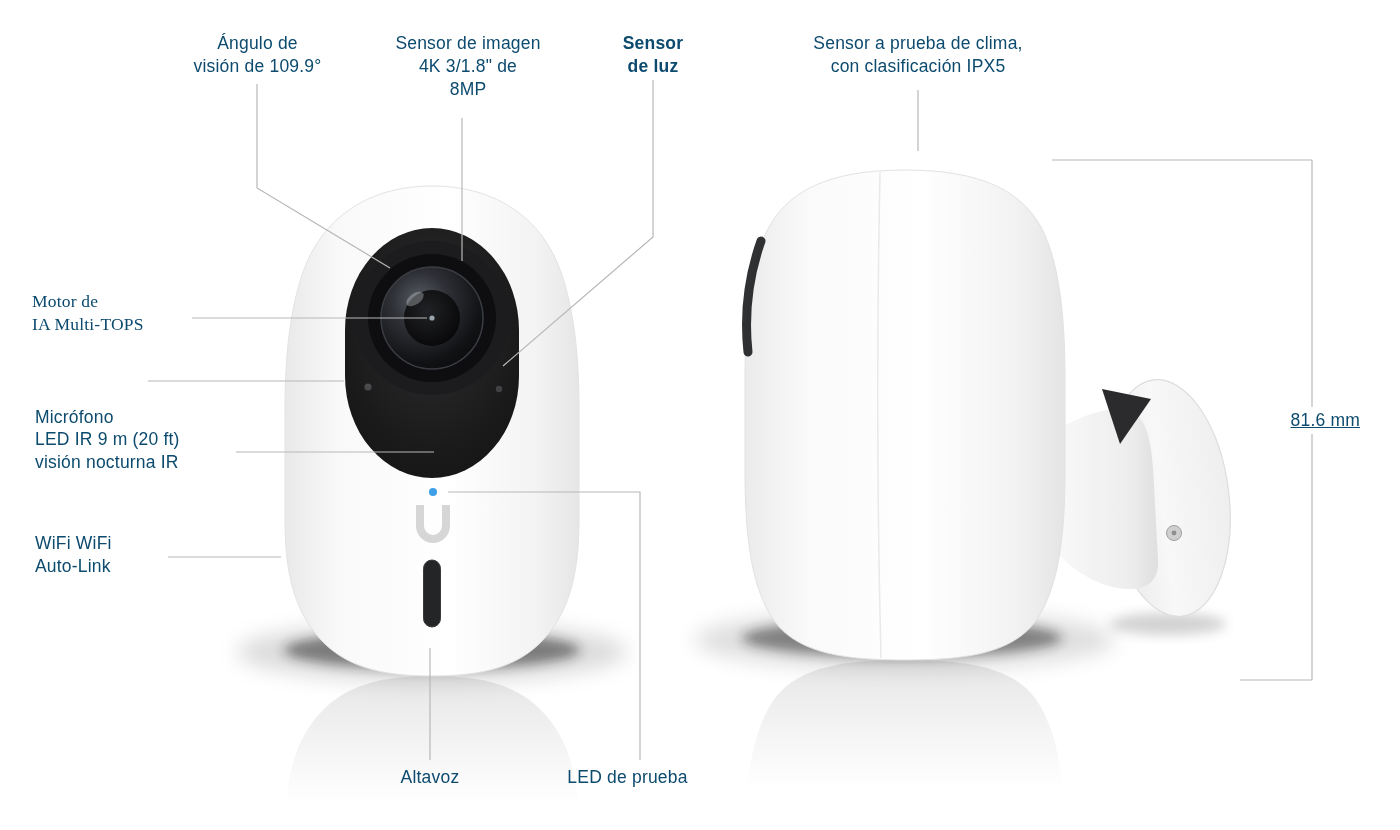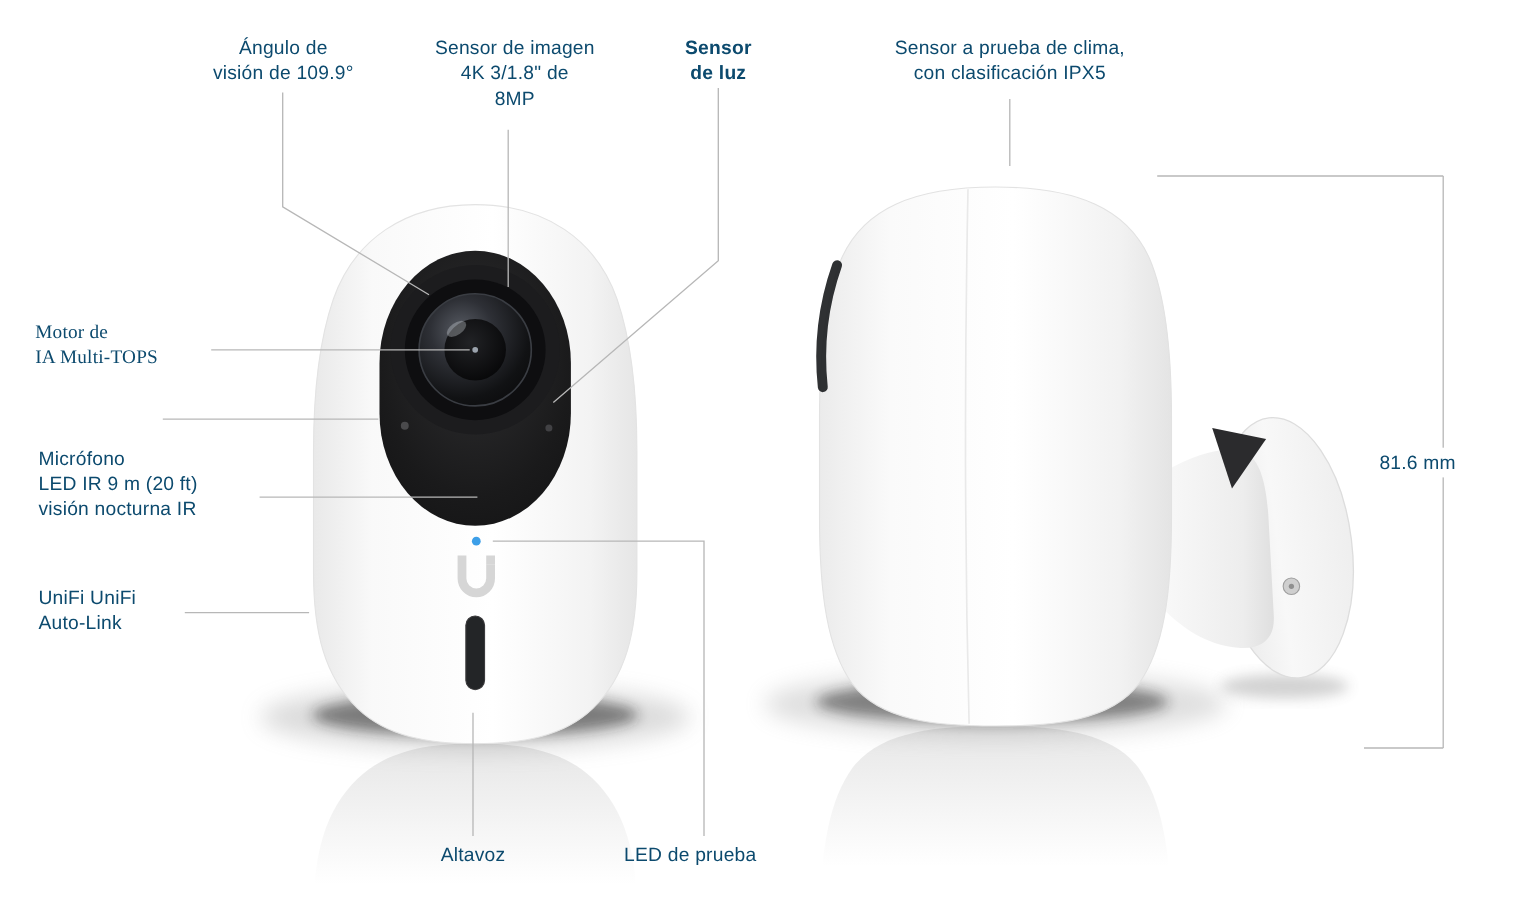--- a/index.html
+++ b/index.html
@@ -12,23 +12,24 @@
   .label{
     position:absolute;
     white-space:pre-line;
     color:#0c4a6e;
     font-size:17.5px;
     line-height:23px;
     letter-spacing:.2px;
   }
   .center{text-align:center;}
   .dim-label{
-    text-align:left;
+    text-align:right;
     background:#ffffff;
     padding:2px 0;
+    text-decoration:underline;
   }
 </style>
 </head>
 <body>
 
 <svg id="scene" width="1400" height="830" viewBox="0 0 1400 830">
   <defs>
     <path id="frontBody" d="M432,186 C368,186 322,218 303,272 C290,310 285,355 285,410 L285,520 C285,575 295,615 325,644 C352,670 390,676 432,676 C474,676 512,670 539,644 C569,615 579,575 579,520 L579,410 C579,355 574,310 561,272 C542,218 496,186 432,186 Z"></path>
     <path id="sideBody" d="M905,170 C830,170 785,190 765,235 C750,270 745,320 745,380 L745,470 C745,540 752,590 775,622 C800,655 850,660 905,660 C960,660 1010,655 1035,622 C1058,590 1065,540 1065,470 L1065,380 C1065,320 1060,270 1045,235 C1025,190 980,170 905,170 Z"></path>
 
@@ -186,20 +187,20 @@
 con clasificación IPX5</div>
 
 <div class="label" style="left:32px;top:290px;font-family:Liberation Serif, serif;">Motor de
 IA Multi-TOPS</div>
 
 <div class="label" style="left:35px;top:370px;margin-top:36px;">Micrófono</div>
 
 <div class="label" style="left:35px;top:428px;">LED IR 9 m (20 ft)
 visión nocturna IR</div>
 
-<div class="label" style="left:35px;top:532px;">UniFi UniFi
+<div class="label" style="left:35px;top:532px;">WiFi WiFi
 Auto-Link</div>
 
 <div class="label center" style="left:370px;top:766px;width:120px;">Altavoz</div>
 
 <div class="label center" style="left:545px;top:766px;width:165px;">LED de prueba</div>
 
 <div class="label dim-label" style="left:1254px;top:407px;width:106px;">81.6 mm</div>
 
 </body></html>

